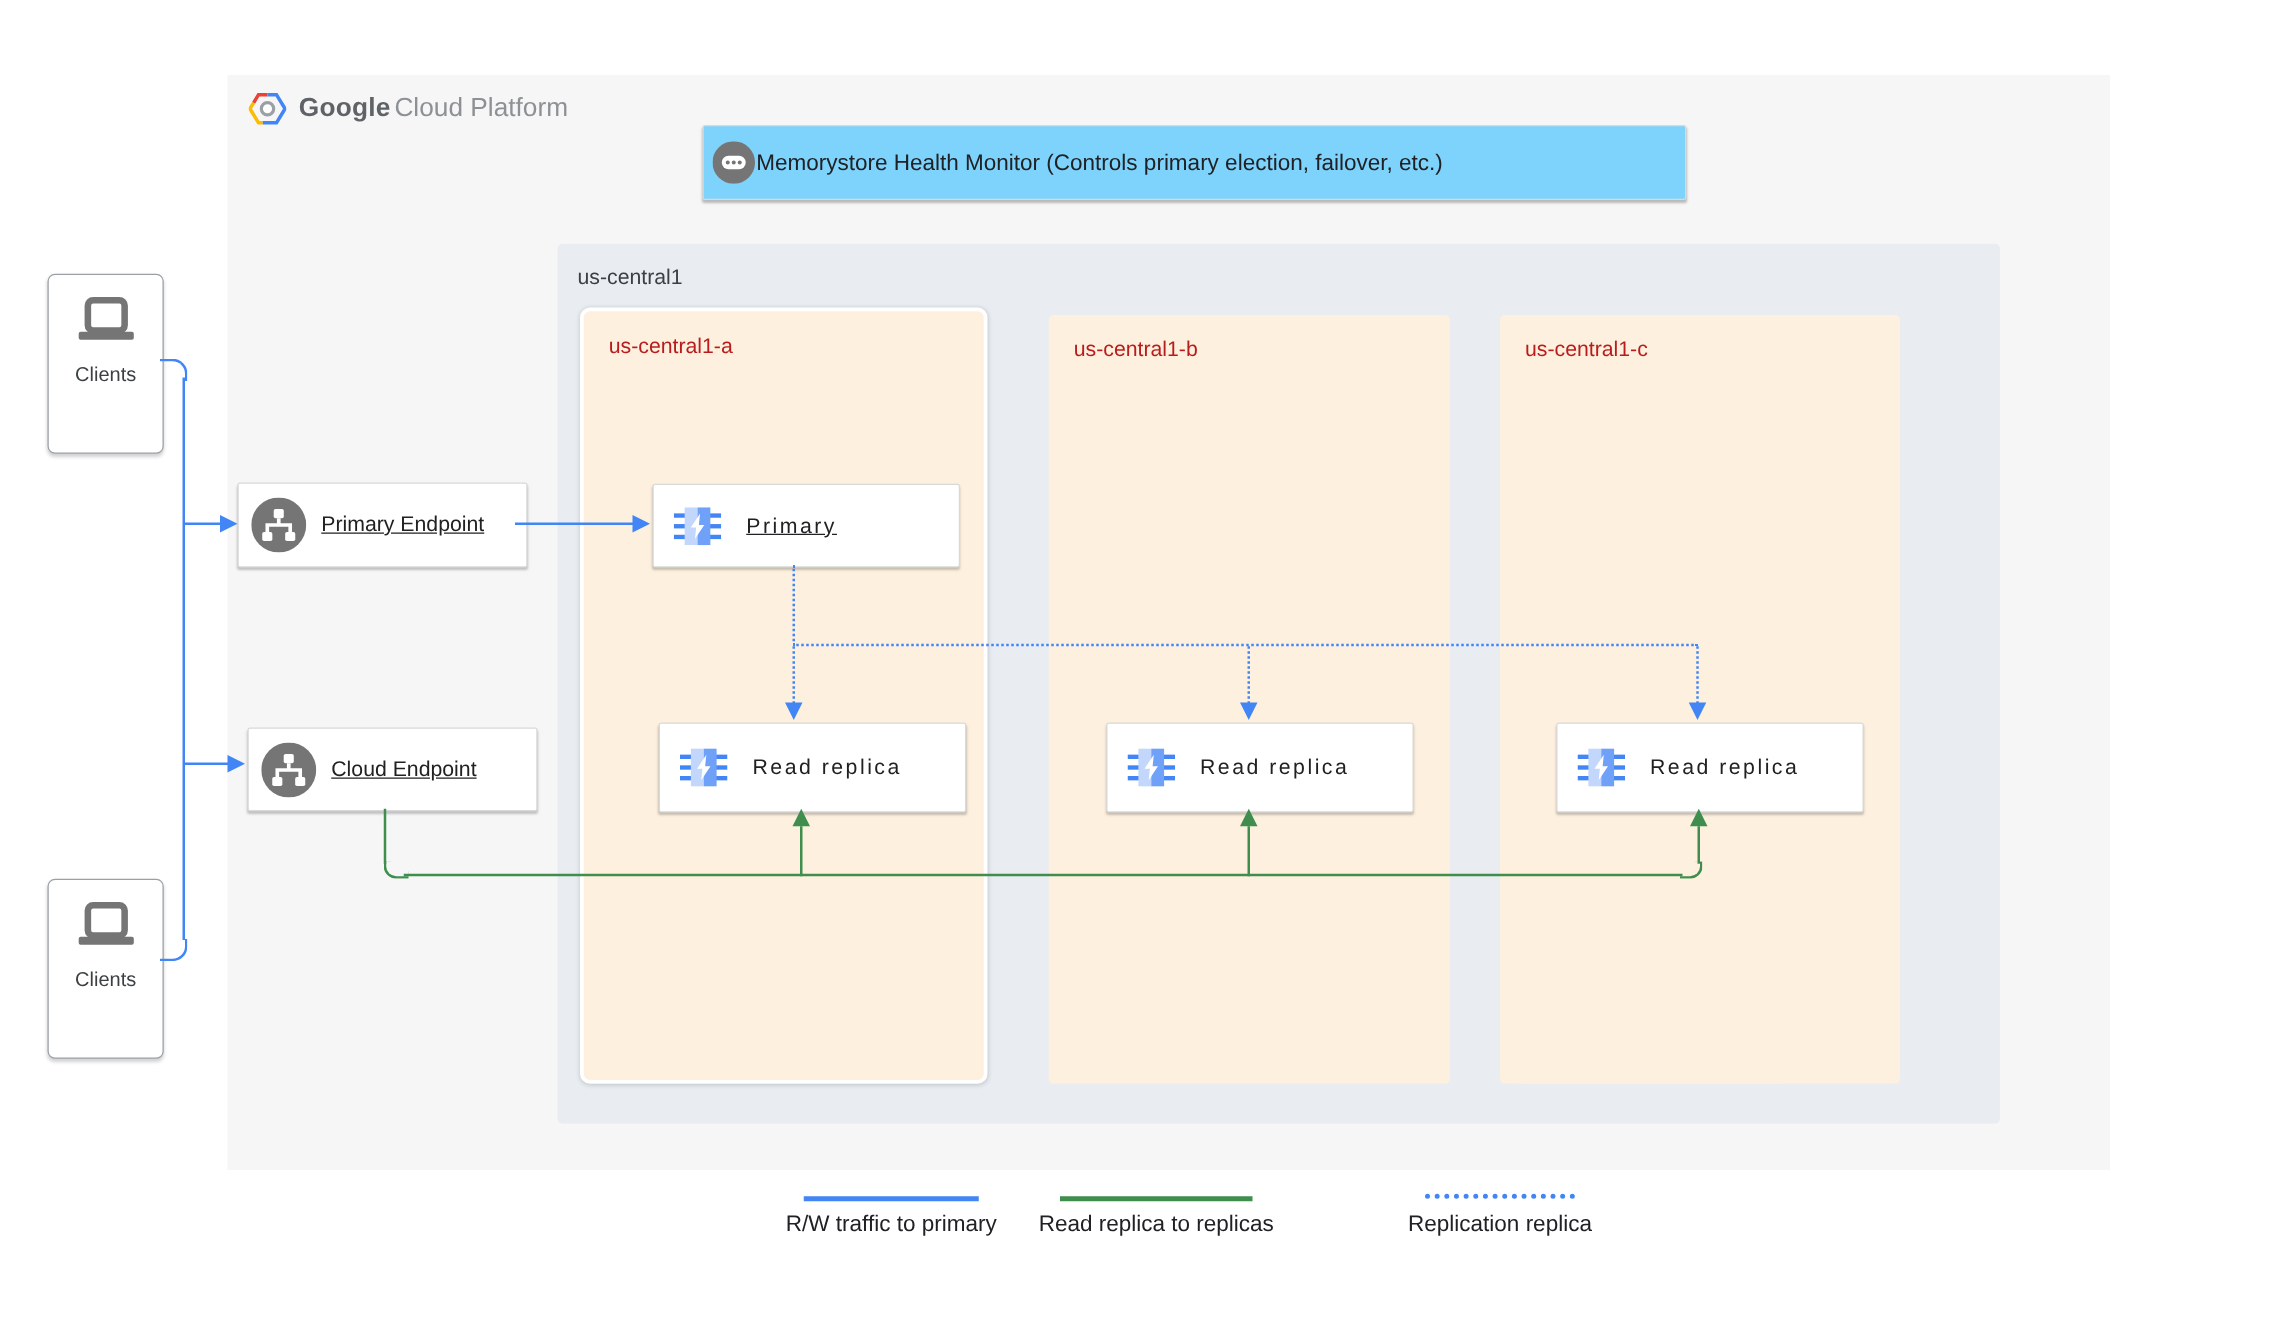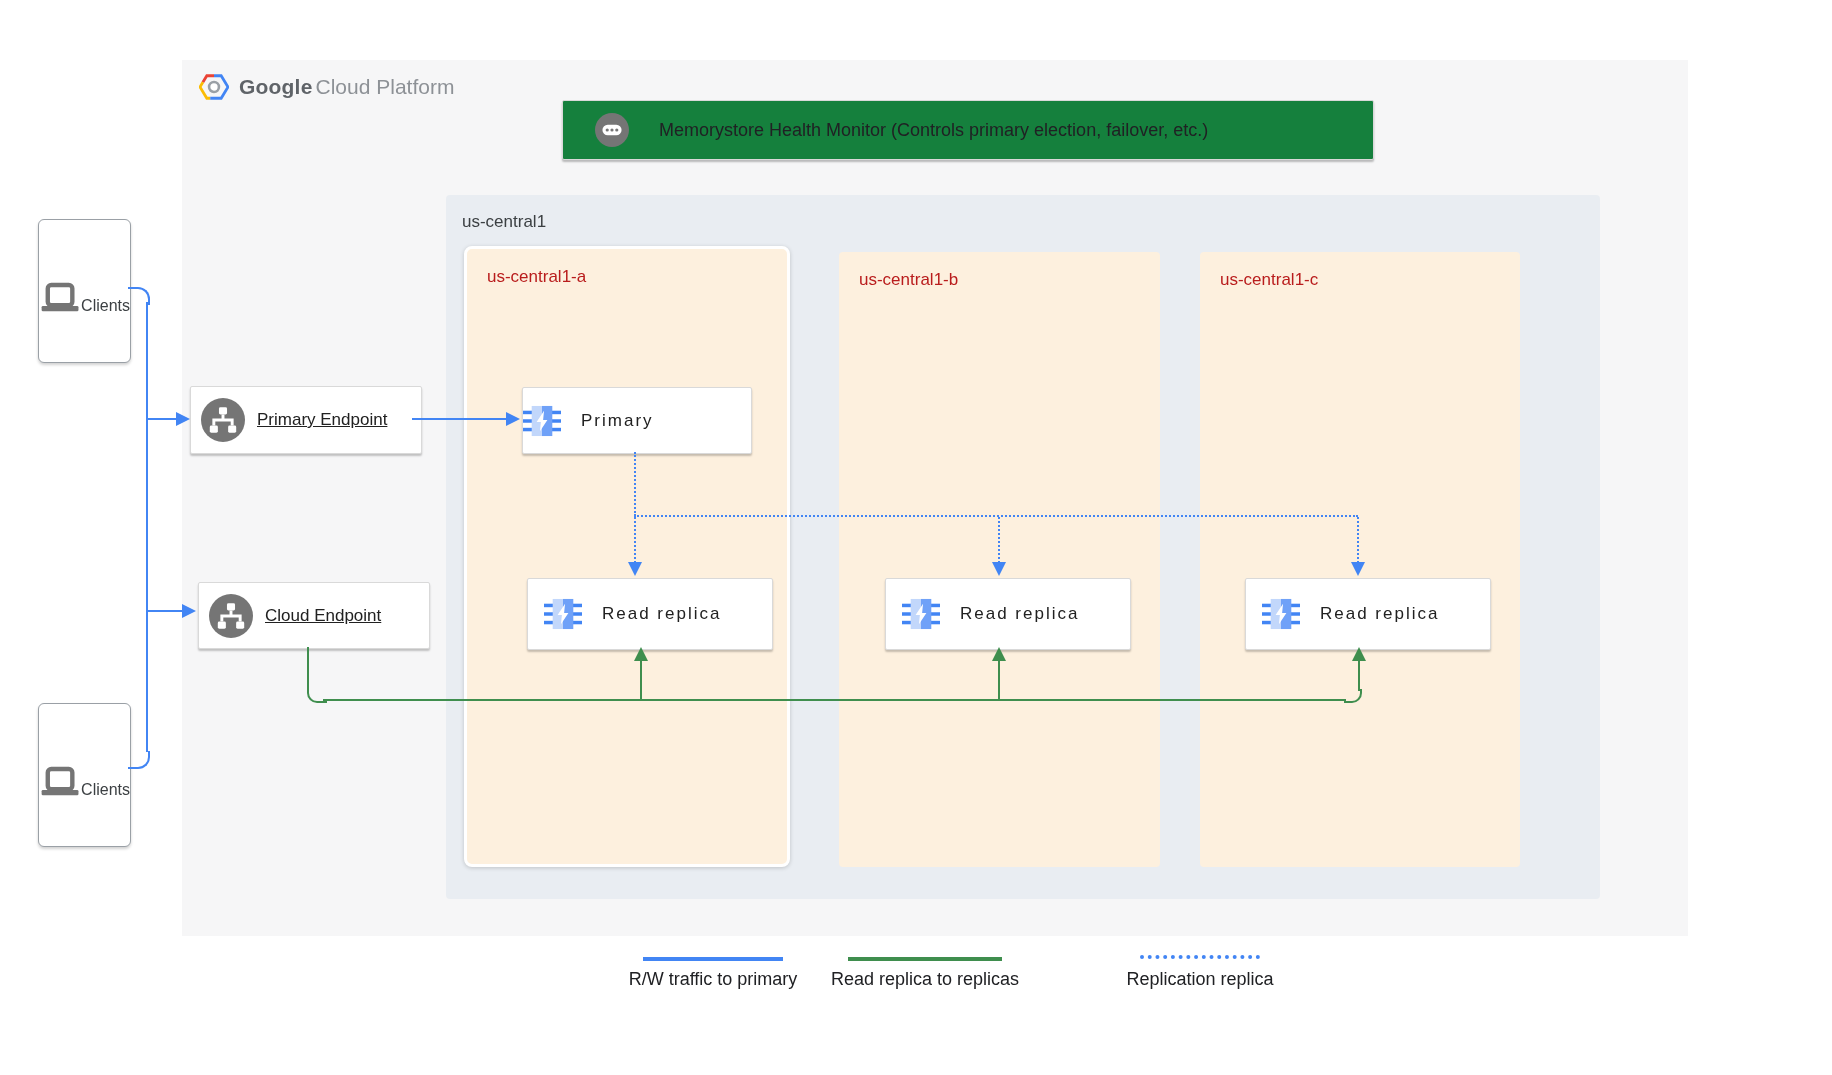--- a/index.html
+++ b/index.html
@@ -16,25 +16,25 @@
   .zone-label{position:absolute;left:20px;top:18px;font-size:17px;color:#b91c1c;}
   .region-label{font-size:17px;color:#3c4043;}
 
   
   .node{background:#ffffff;border:1px solid #d9d9d9;border-radius:2px;
         box-shadow:0 2px 2px rgba(0,0,0,0.22);display:flex;align-items:center;}
   .node .lbl{font-size:17px;color:#212121;text-decoration:underline;}
   .ms-label{letter-spacing:2px;font-size:17px;color:#212121;}
 
   .clients-box{background:#ffffff;border:1px solid #9aa0a6;border-radius:6px;
-        box-shadow:0 2px 3px rgba(0,0,0,0.18);display:flex;flex-direction:row;align-items:center;}
+        box-shadow:0 2px 3px rgba(0,0,0,0.18);display:flex;flex-direction:column;align-items:center;}
   .clients-box .lbl{font-size:16px;color:#3c4043;margin-top:14px;}
 
-  .hm-box{background:#15803d;border:1px solid #d9d9d9;border-radius:2px;
-        box-shadow:0 2px 2px rgba(0,0,0,0.25);display:flex;align-items:center;padding-left:32px;gap:30px;}
+  .hm-box{background:#7dd3fc;border:1px solid #d9d9d9;border-radius:2px;
+        box-shadow:0 2px 2px rgba(0,0,0,0.25);display:flex;align-items:center;padding-left:7px;gap:1px;}
   .hm-box .lbl{font-size:18px;color:#202124;}
 
   
   .logo{display:flex;align-items:center;gap:10px;}
   .logo .g{font-size:21px;font-weight:bold;color:#5f6368;letter-spacing:0.2px;}
   .logo .rest{font-size:21px;color:#8d9196;margin-left:-3px;}
 
   
   .line{position:absolute;}
   .blue{background:#4285f4;}
@@ -130,21 +130,21 @@
     <svg width="44" height="44" viewBox="0 0 24 24">
       <circle cx="12" cy="12" r="12" fill="#757575"></circle>
       <rect x="9.8" y="5" width="4.4" height="4" rx="0.8" fill="#ffffff"></rect>
       <path d="M12,9 L12,12 M7,15 L7,12 L17,12 L17,15" fill="none" stroke="#ffffff" stroke-width="1.6"></path>
       <rect x="4.8" y="15" width="4.4" height="4" rx="0.8" fill="#ffffff"></rect>
       <rect x="14.8" y="15" width="4.4" height="4" rx="0.8" fill="#ffffff"></rect>
     </svg>
     <span class="lbl">Cloud Endpoint</span>
   </div>
 
-  <div class="abs node" style="left:522px;top:387px;width:228px;height:65px;padding-left:0;gap:20px;">
+  <div class="abs node" style="left:522px;top:387px;width:228px;height:65px;padding-left:16px;gap:20px;text-decoration:underline;">
     <svg width="38" height="38" viewBox="0 0 24 24">
       <rect x="0" y="5.5" width="6" height="2.2" fill="#4285f4"></rect>
         <rect x="0" y="10.9" width="6" height="2.2" fill="#4285f4"></rect>
         <rect x="0" y="16.3" width="6" height="2.2" fill="#4285f4"></rect>
       <rect x="18" y="5.5" width="6" height="2.2" fill="#4285f4"></rect>
         <rect x="18" y="10.9" width="6" height="2.2" fill="#4285f4"></rect>
         <rect x="18" y="16.3" width="6" height="2.2" fill="#4285f4"></rect>
       <rect x="5.5" y="2.5" width="6.5" height="19" fill="#c2d7fb"></rect>
       <rect x="12" y="2.5" width="6.5" height="19" fill="#6fa1f8"></rect>
       <polygon points="13.3,5.5 8.6,12.6 11.3,12.6 10.7,18.5 15.4,11.4 12.7,11.4" fill="#ffffff"></polygon>

